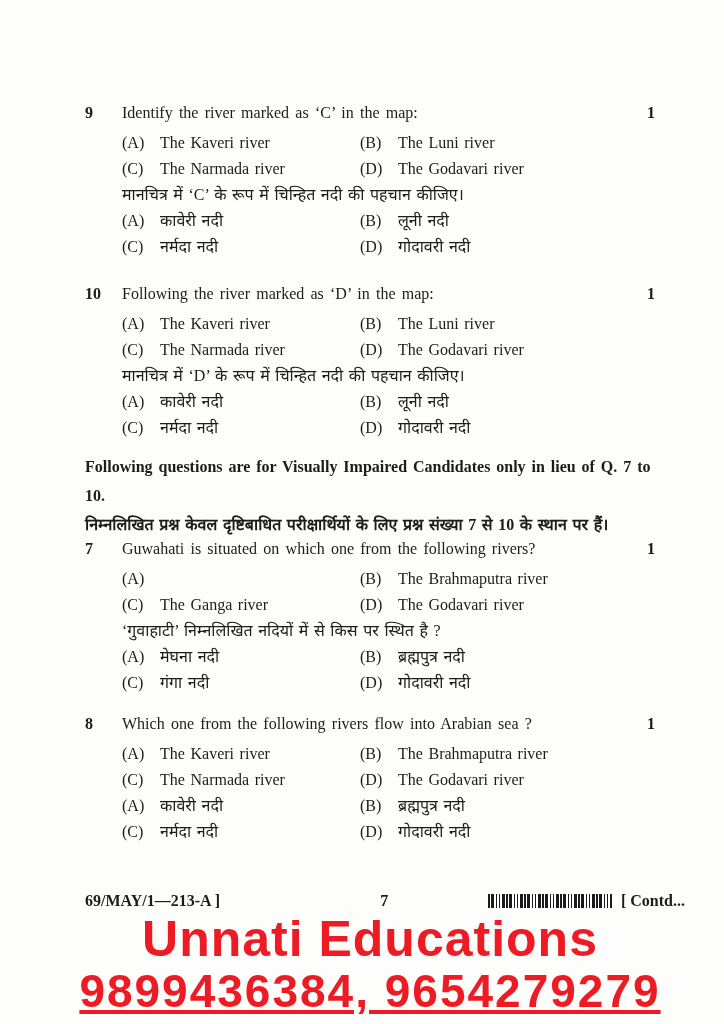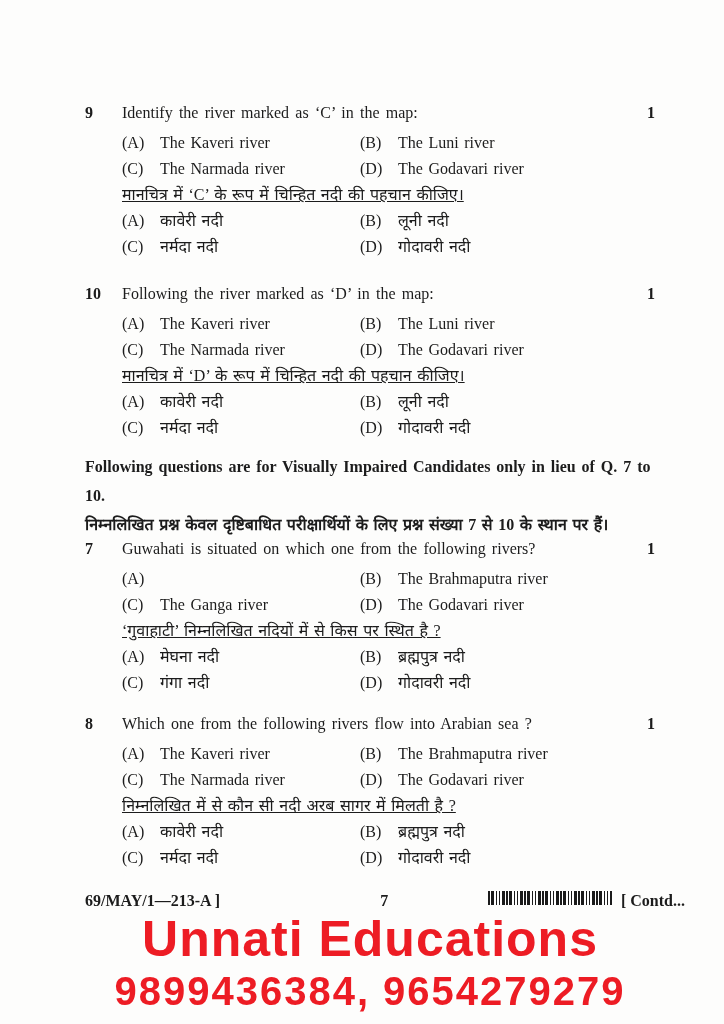--- a/index.html
+++ b/index.html
@@ -18,55 +18,55 @@
   .q-head { display:flex; line-height:26px; margin-bottom:4px; }
   .q-num { width:37px; font-weight:bold; flex:none; }
   .q-text { flex:1; word-spacing:0.14em; }
   .q-mark { font-weight:bold; flex:none; }
   .opt-row { display:flex; line-height:26px; margin-left:37px; }
   .opt { display:flex; }
   .opt.col1 { width:238px; flex:none; }
   .opt.col2 { flex:1; }
   .opt-label { width:38px; flex:none; }
   .opt-text { word-spacing:0.1em; }
-  .h-prompt { margin-left:37px; line-height:26px; word-spacing:0.1em;text-decoration:underline; }
+  .h-prompt { margin-left:37px; line-height:26px; word-spacing:0.1em; }
   .note-en { font-weight:bold; line-height:29px; word-spacing:0.12em; }
   .note-hi { font-weight:bold; line-height:29px; word-spacing:0.1em; }
   .q9  { top:100px; }
   .q10 { top:281px; }
   .note{ top:452px; }
   .q7  { top:536px; }
   .q8  { top:711px; }
   .footer {
     position:absolute; left:85px; right:39px; top:891px;
     display:flex; align-items:center;
     font-weight:bold; line-height:20px;
   }
   .footer-page {
     position:absolute; left:50%; transform:translateX(-58%);
   }
-  .footer-right { margin-left:auto; display:flex; align-items:flex-start; }
+  .footer-right { margin-left:auto; display:flex; align-items:center; }
   .barcode {
     width:124px; height:14px; margin-right:9px;
     background:repeating-linear-gradient(90deg,
       #1b1b1b 0 2px, #fff 2px 3px,
       #1b1b1b 3px 6px, #fff 6px 8px,
       #1b1b1b 8px 9px, #fff 9px 11px,
       #1b1b1b 11px 12px, #fff 12px 14px,
       #1b1b1b 14px 17px, #fff 17px 18px);
   }
   .overprint {
     position:absolute; left:0; right:0; top:913px;
     text-align:center;
     font-family:"Liberation Sans", sans-serif;
     font-weight:bold;
     line-height:52px;
   }
   .overprint .line1 { font-size:50px; letter-spacing:1px; }
-  .overprint .line2 { font-size:40px; letter-spacing:2px; }
+  .overprint .line2 { font-size:46px; letter-spacing:2px;text-decoration:underline; }
 </style>
 </head>
 <body>
 
 <div class="page">
 
   <section class="block q9">
     <div class="q-head">
       <span class="q-num">9</span>
       <span class="q-text">Identify the river marked as ‘C’ in the map:</span>
@@ -236,21 +236,20 @@
     <div class="opt-row">
       <span class="opt col1">
         <span class="opt-label">(C)</span>
         <span class="opt-text">The Narmada river</span>
       </span>
       <span class="opt col2">
         <span class="opt-label">(D)</span>
         <span class="opt-text">The Godavari river</span>
       </span>
     </div>
-    <div class="h-prompt">निम्नलिखित में से कौन सी नदी अरब सागर में मिलती है ?</div>
     <div class="opt-row">
       <span class="opt col1">
         <span class="opt-label">(A)</span>
         <span class="opt-text">कावेरी नदी</span>
       </span>
       <span class="opt col2">
         <span class="opt-label">(B)</span>
         <span class="opt-text">ब्रह्मपुत्र नदी</span>
       </span>
     </div>

